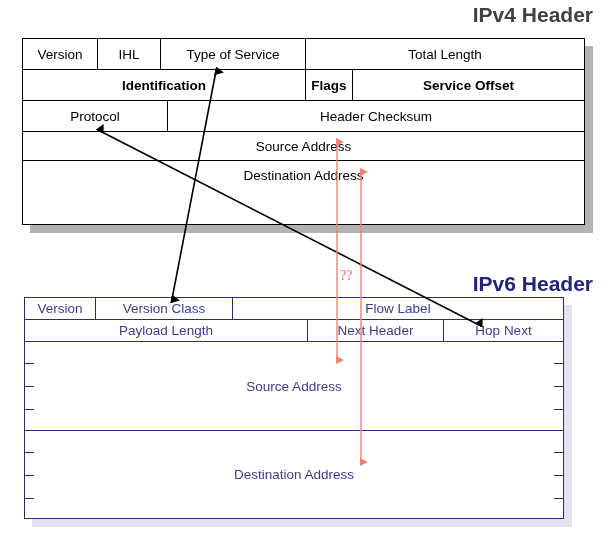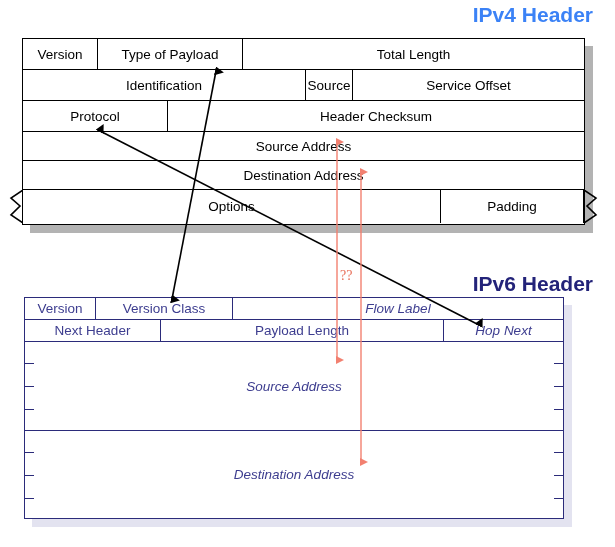--- a/index.html
+++ b/index.html
@@ -16,21 +16,21 @@
   #canvas { position: absolute; inset: 0; }
 
   
   .title {
     position: absolute;
     font-weight: bold;
     font-size: 21px;
     letter-spacing: 0px;
     white-space: nowrap;
   }
-  #ipv4-title { right: 22px; top: 3px;  color: #3b82f6; }
+  #ipv4-title { right: 22px; top: 3px;  color: #404040; }
   #ipv6-title { right: 22px; top: 272px; color: #232379; }
 
   
   .hdr-table {
     position: absolute;
     background: #ffffff;
   }
   .hdr-row {
     position: relative;
     display: flex;
@@ -50,21 +50,21 @@
     left: 22px; top: 38px;
     width: 563px; height: 187px;
     border: 1.5px solid #000000;
     color: #000000;
   }
   #ipv4-table .hdr-row { border-bottom: 1.5px solid #000000; }
   #ipv4-table .hdr-row:last-child { border-bottom: none; }
   #ipv4-table .cell { border-right: 1.5px solid #000000; height: 100%; }
   #ipv4-table .cell:last-child { border-right: none; text-align: right; }
   .r4-1 { height: 31px; }
-  .r4-2 { height: 31px; }
+  .r4-2 { height: 31px; font-weight: bold; }
   .r4-3 { height: 31px; }
   .r4-4 { height: 29px; }
   .r4-5 { height: 29px; }
   .r4-6 { height: 33px; }
 
   
   #ipv4-shadow {
     position: absolute;
     left: 30px; top: 46px;
     width: 563px; height: 187px;
@@ -84,21 +84,21 @@
   
   #ipv6-table {
     left: 24px; top: 297px;
     width: 540px; height: 222px;
     border: 1.5px solid #2b2b7a;
     color: #3d3d8f;
   }
   #ipv6-table .hdr-row { border-bottom: 1.5px solid #2b2b7a; }
   #ipv6-table .hdr-row:last-child { border-bottom: none; }
   #ipv6-table .cell { border-right: 1.5px solid #2b2b7a; height: 100%; }
-  #ipv6-table .cell:last-child { border-right: none; font-style: italic; }
+  #ipv6-table .cell:last-child { border-right: none; }
   .r6-1 { height: 22px; }
   .r6-2 { height: 22px; }
   .r6-3 { height: 89px; }
   .r6-4 { height: 87px; }
   .big6 { justify-content: center; }
 
   
   .tick {
     position: absolute;
     width: 9px;
@@ -146,66 +146,57 @@
 
   <div id="ipv4-shadow"></div>
   <div id="ipv6-shadow"></div>
 
   <div class="layer-tables">
 
     <div class="hdr-table" id="ipv4-table">
 
       <div class="hdr-row r4-1">
         <div class="cell" style="width:75px">Version</div>
-        <div class="cell" style="width:145px">Type of Payload</div>
+        <div class="cell" style="width:63px">IHL</div>
+        <div class="cell" style="width:145px">Type of Service</div>
         <div class="cell" style="flex:1">Total Length</div>
       </div>
 
       <div class="hdr-row r4-2">
         <div class="cell" style="width:283px">Identification</div>
-        <div class="cell" style="width:47px">Source</div>
+        <div class="cell" style="width:47px">Flags</div>
         <div class="cell" style="flex:1">Service Offset</div>
       </div>
 
       <div class="hdr-row r4-3">
         <div class="cell" style="width:145px">Protocol</div>
         <div class="cell" style="flex:1">Header Checksum</div>
       </div>
 
       <div class="hdr-row r4-4">
         <div class="cell" style="flex:1">Source Address</div>
       </div>
 
       <div class="hdr-row r4-5">
         <div class="cell" style="flex:1">Destination Address</div>
       </div>
 
-      <div class="hdr-row r4-6">
-        <svg class="zig" id="zig-left" viewBox="0 0 14 33">
-          <polyline points="14,0 2,8 11,16 2,25 14,33" fill="none" stroke="#000000" stroke-width="1.6"></polyline>
-        </svg>
-        <div class="cell" style="width:418px">Options</div>
-        <div class="cell" style="flex:1">Padding</div>
-        <svg class="zig" id="zig-right" viewBox="0 0 14 33">
-          <polyline points="0,0 12,8 3,16 12,25 0,33" fill="none" stroke="#000000" stroke-width="1.6"></polyline>
-        </svg>
-      </div>
     </div>
 
     <div class="hdr-table" id="ipv6-table">
 
       <div class="hdr-row r6-1">
         <div class="cell" style="width:71px">Version</div>
         <div class="cell" style="width:137px">Version Class</div>
         <div class="cell" style="flex:1">Flow Label</div>
       </div>
 
       <div class="hdr-row r6-2">
+        <div class="cell" style="width:283px">Payload Length</div>
         <div class="cell" style="width:136px">Next Header</div>
-        <div class="cell" style="width:283px">Payload Length</div>
         <div class="cell" style="flex:1">Hop Next</div>
       </div>
 
       <div class="hdr-row r6-3">
         <div class="tick l" style="top:21px"></div>
         <div class="tick r" style="top:21px"></div>
         <div class="tick l" style="top:44px"></div>
         <div class="tick r" style="top:44px"></div>
         <div class="tick l" style="top:67px"></div>
         <div class="tick r" style="top:67px"></div>

